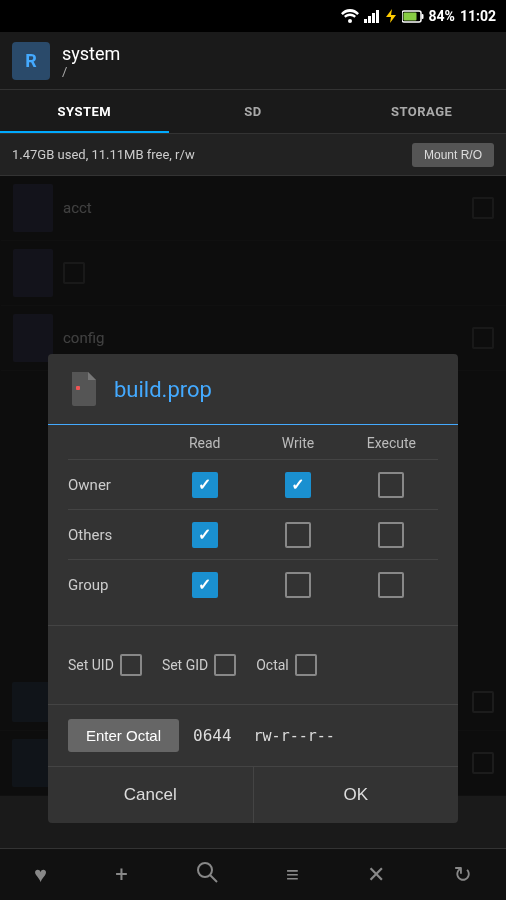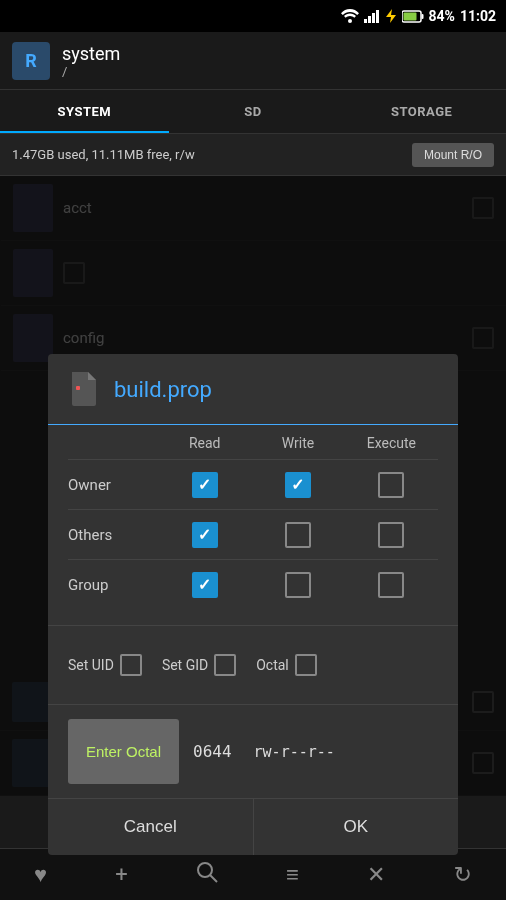--- a/index.html
+++ b/index.html
@@ -297,23 +297,23 @@
     
     .octal-row {
       display: flex;
       align-items: center;
       padding: 14px 20px;
       gap: 14px;
       border-top: 1px solid #444;
     }
     .octal-btn {
       background: #666;
-      color: #bef264;
+      color: #ffffff;
       border: none;
-      padding: 24px 18px;
+      padding: 8px 18px;
       border-radius: 3px;
       font-size: 15px;
       cursor: pointer;
       white-space: nowrap;
     }
     .octal-value {
       color: #ddd;
       font-size: 16px;
       font-family: monospace;
     }

